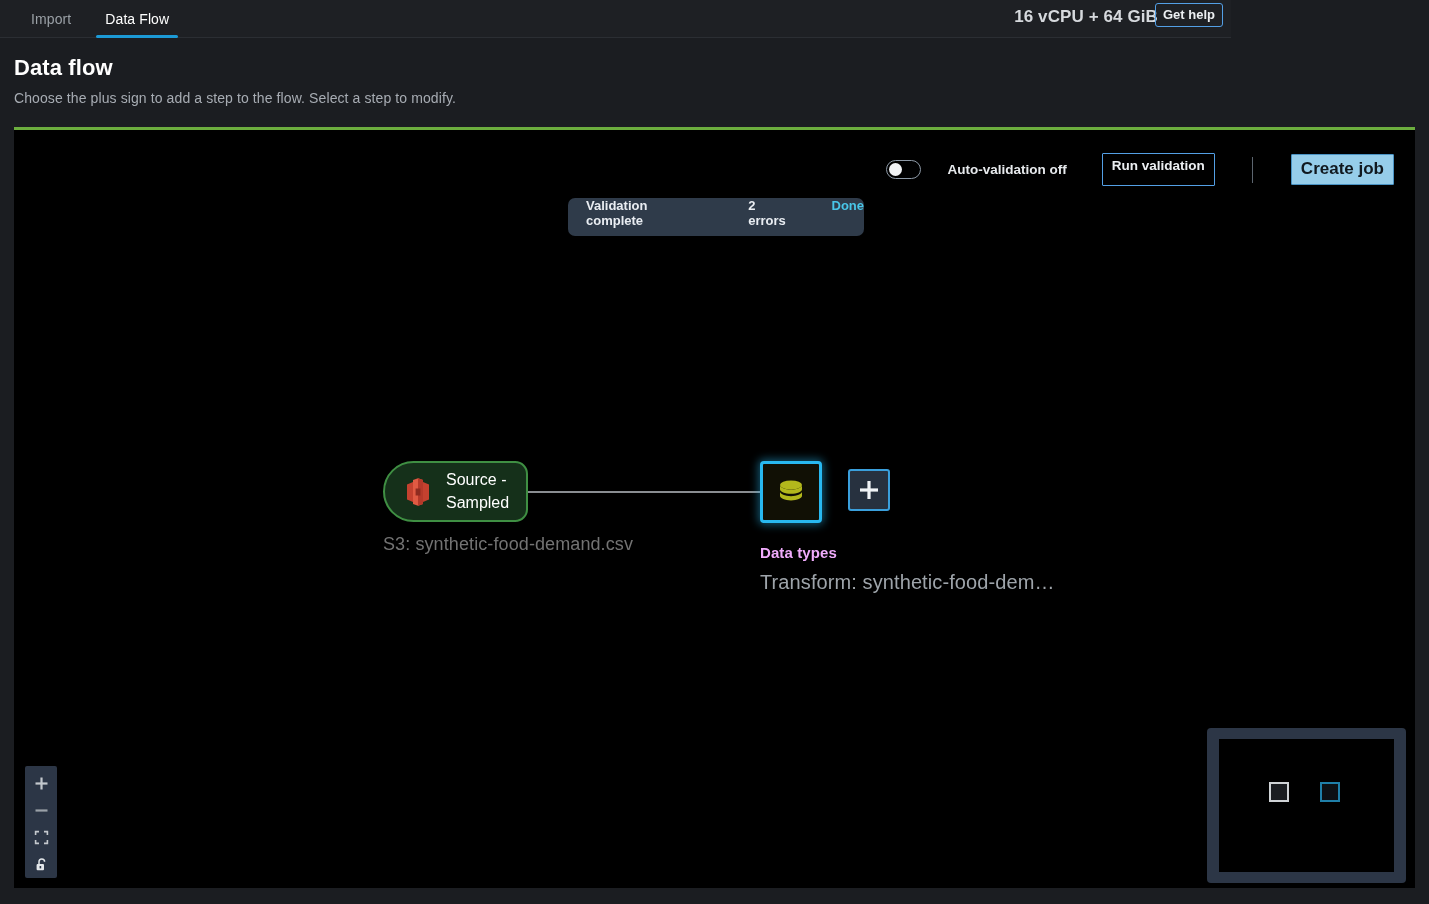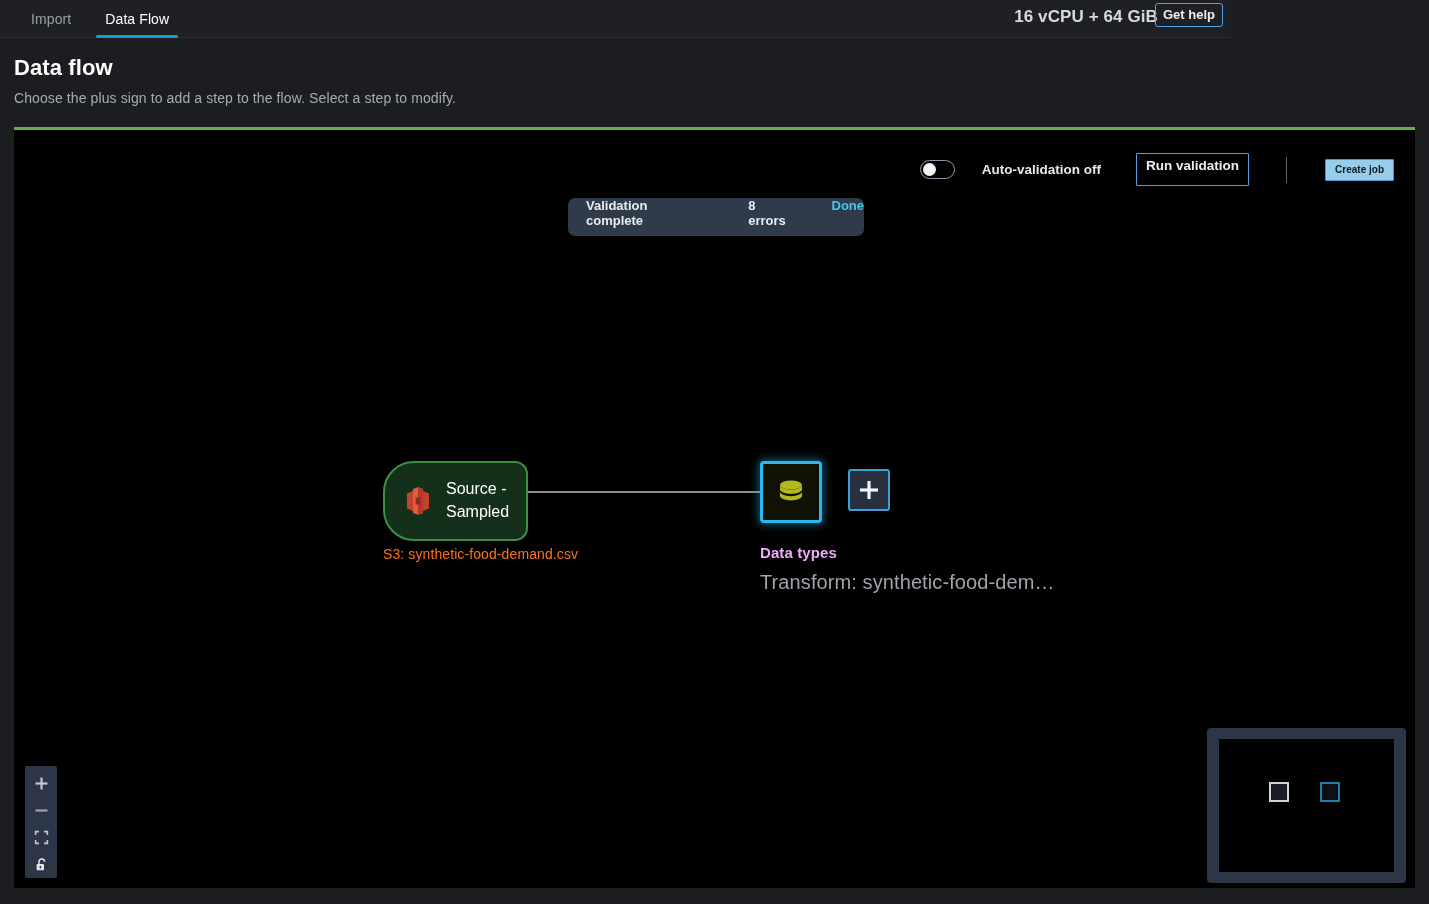--- a/index.html
+++ b/index.html
@@ -78,54 +78,54 @@
   .btn-outline {
     margin-left: 19px;
     border: 1px solid #539fe5; background: transparent; color: #eceff2;
     font-size: 13.5px; font-weight: bold; font-family: "Liberation Sans", sans-serif;
     padding: 4px 9px 12px 9px; cursor: pointer; border-radius: 1px;
   }
   .sep { width: 1px; height: 26px; background: #5c656f; margin-left: 21px; }
   .btn-primary {
     margin-left: 22px;
     border: 1px solid #4a93c4; background: #96cdea; color: #10181f;
-    font-size: 10px; font-weight: bold; font-family: "Liberation Sans", sans-serif;
+    font-size: 17px; font-weight: bold; font-family: "Liberation Sans", sans-serif;
     padding: 4px 9px 5px 9px; cursor: pointer; border-radius: 1px;
   }
 
   
   .toast {
     position: absolute; left: 554px; top: 68px;
     width: 296px; height: 38px;
     background: #2f3b4a; border-radius: 7px;
     display: flex; 
   }
   .toast-msg { font-size: 13px; font-weight: bold; color: #e9edf2; margin-left: 18px; }
   .toast-errors { font-size: 13px; font-weight: bold; color: #e9edf2; margin-left: 58px; }
   .toast-done { font-size: 13px; font-weight: bold; color: #49c6e8; margin-left: 42px; cursor: pointer; }
 
   
   .graph { position: absolute; left: 0; top: 0; width: 100%; height: 100%; }
 
   .node-source {
     position: absolute; left: 369px; top: 331px;
-    width: 145px; height: 80px;
+    width: 145px; height: 61px;
     background: #15301a;
     border: 2px solid #3f8f43;
     border-radius: 31px 13px 13px 31px;
     display: flex; align-items: center; cursor: pointer;
   }
   .s3-icon { width: 34px; height: 34px; margin-left: 16px; flex: none; }
   .node-source-label {
     font-size: 16px; color: #ffffff; margin-left: 11px; line-height: 1.42;
     white-space: pre-line;
   }
   .caption-source {
-    position: absolute; left: 369px; top: 416px;
-    font-size: 14px; color: #f97316; letter-spacing: .1px;
+    position: absolute; left: 369px; top: 404px;
+    font-size: 18px; color: #737373; letter-spacing: .1px;
   }
 
   .edge { position: absolute; left: 514px; top: 352px; width: 250px; height: 20px; }
 
   .node-transform {
     position: absolute; left: 746px; top: 331px;
     width: 62px; height: 62px;
     background: #111005;
     border: 3px solid #28b8f0;
     border-radius: 4px;
@@ -211,21 +211,21 @@
       <span class="knob"></span>
     </span>
     <span class="toggle-label">Auto-validation off</span>
     <button class="btn-outline">Run validation</button>
     <span class="sep"></span>
     <button class="btn-primary">Create job</button>
   </div>
 
   <div class="toast">
     <span class="toast-msg">Validation complete</span>
-    <span class="toast-errors">8 errors</span>
+    <span class="toast-errors">2 errors</span>
     <span class="toast-done">Done</span>
   </div>
 
   <div class="graph">
 
     <div class="node-source">
       <span class="s3-icon">
         <svg viewBox="0 0 34 34" xmlns="http://www.w3.org/2000/svg">
           <path d="M6 9.5 L12 7 L12 27 L6 24.5 Z" fill="#c4412f"></path>
           <path d="M28 9.5 L22 7 L22 27 L28 24.5 Z" fill="#c4412f"></path>

